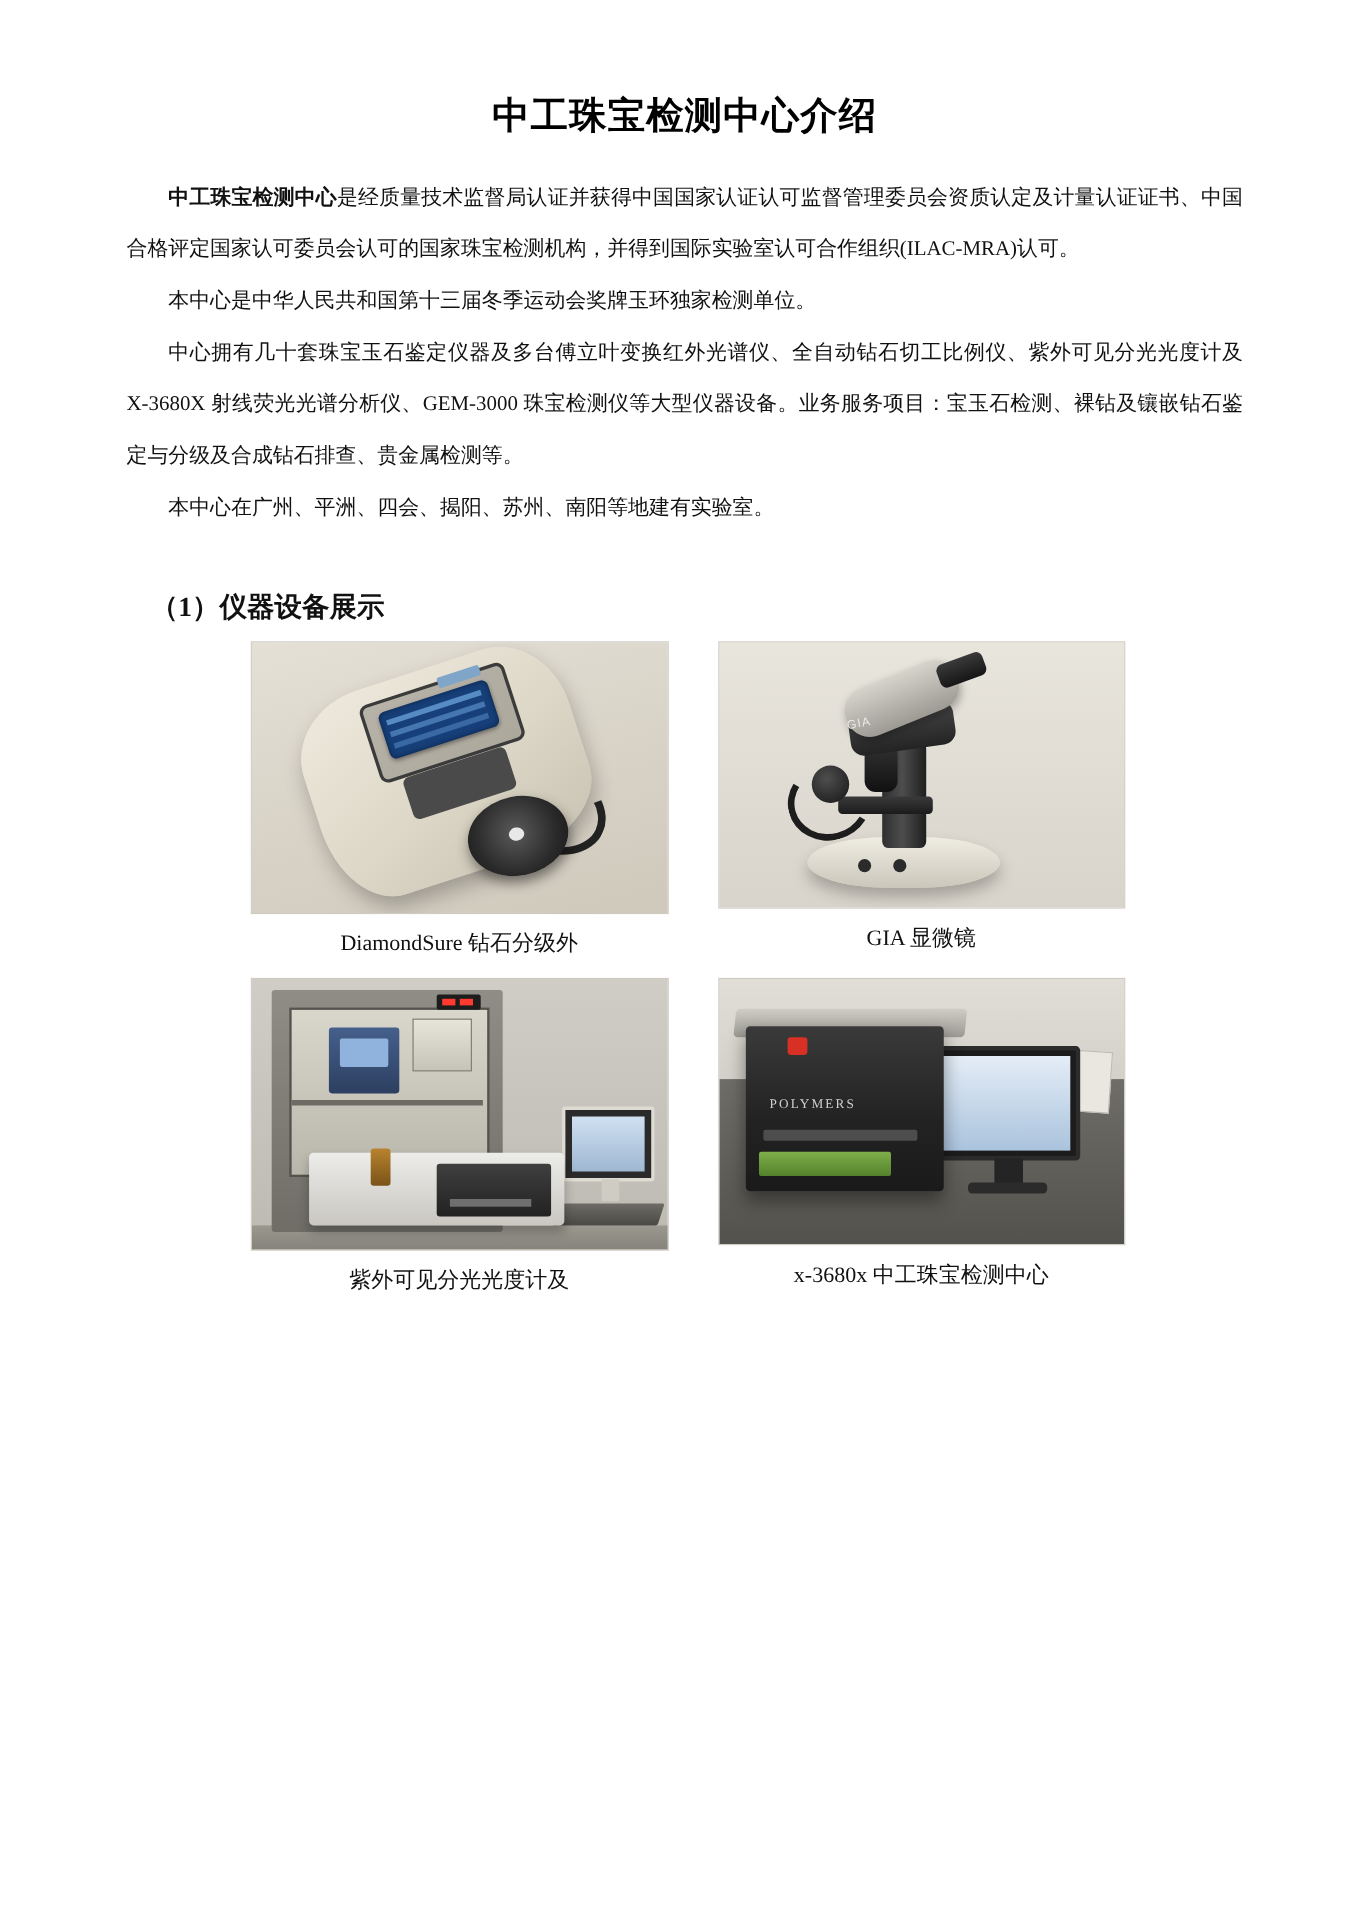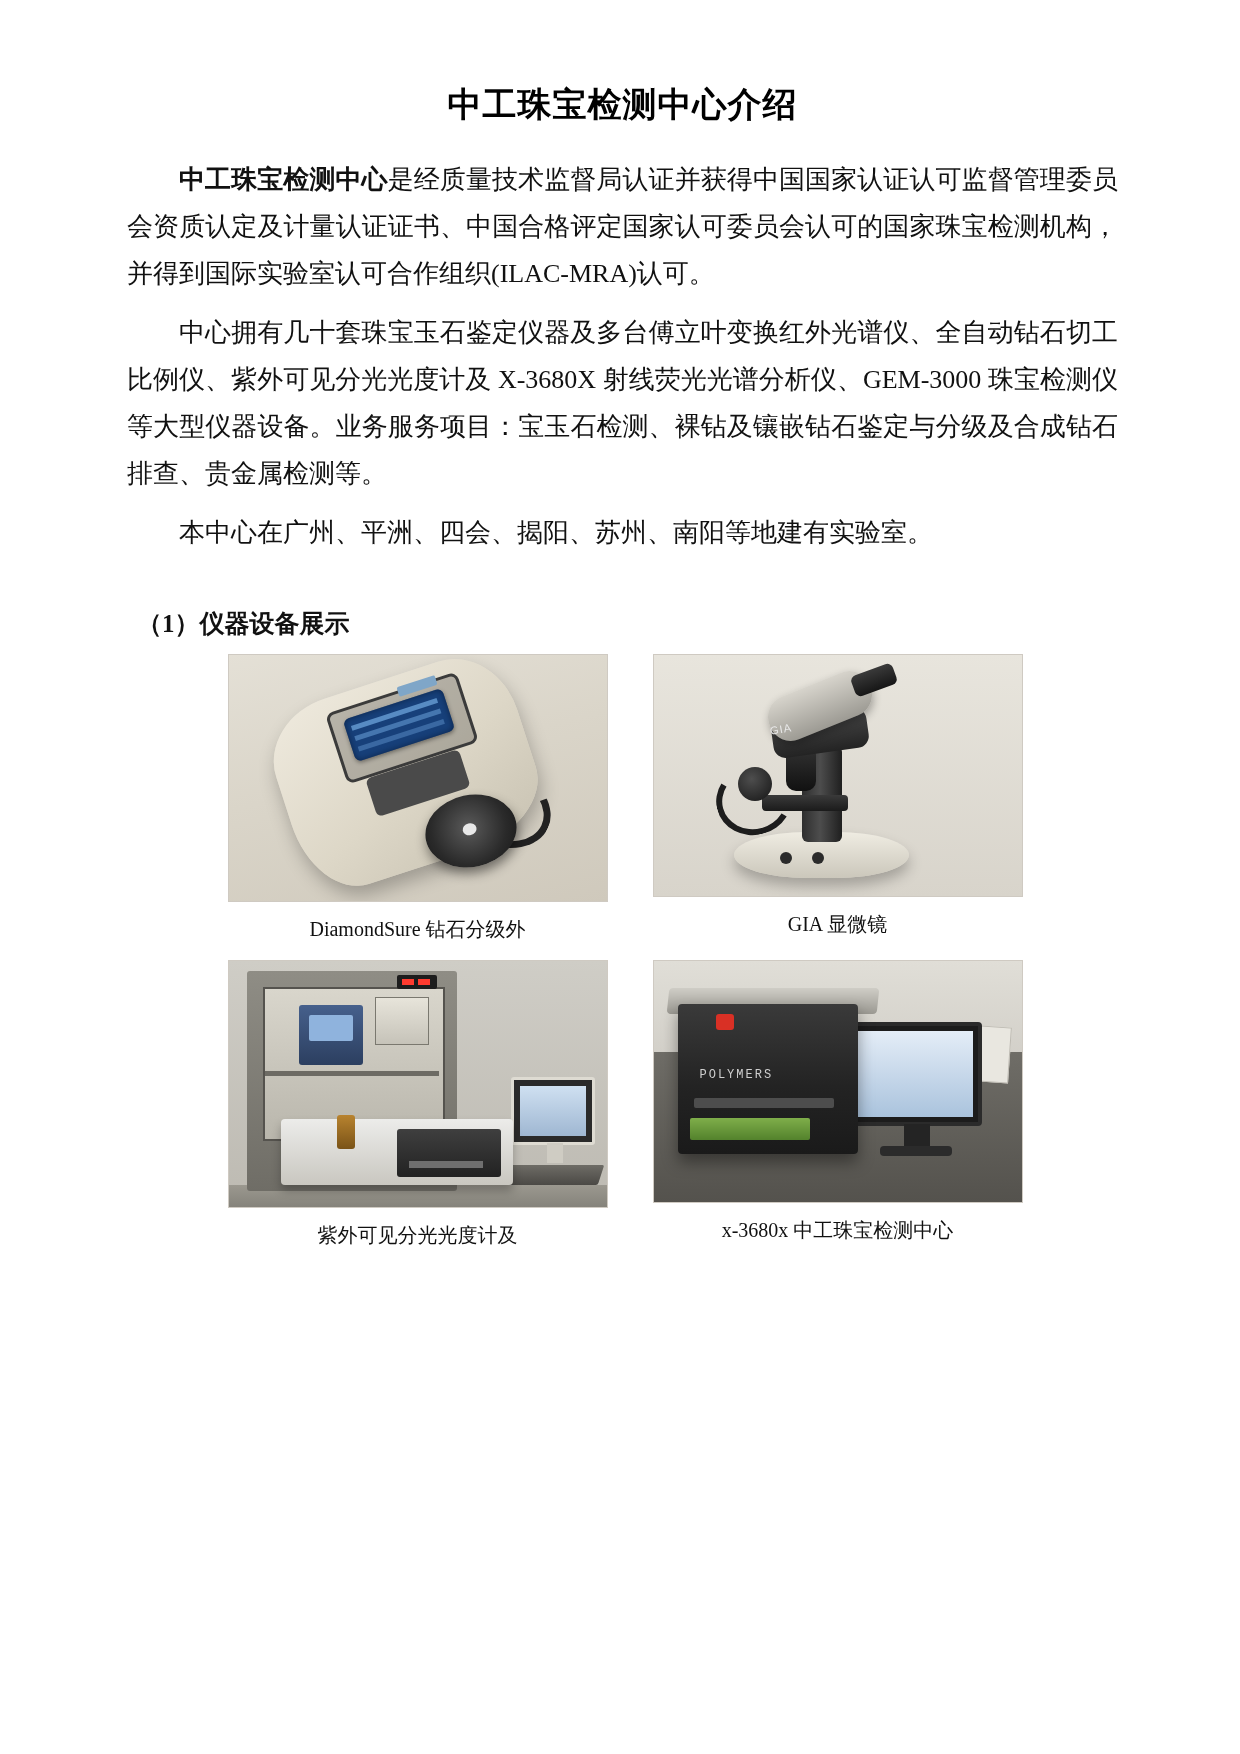--- a/index.html
+++ b/index.html
@@ -25,26 +25,26 @@
   .doc-title {
     text-align: center;
     font-family: "DejaVu Sans", sans-serif;
     font-weight: bold;
     font-size: 34px;
     letter-spacing: 1px;
     margin: 22px 0 28px 0;
     color: #000;
   }
   .para {
-    font-size: 26px;
+    font-size: 19px;
     line-height: 47px;
     text-align: justify;
     text-justify: inter-ideograph;
     text-indent: 2em;
-    margin: 12px;
+    margin: 0;
     color: #111;
   }
   .para .lead {
     font-family: "DejaVu Sans", sans-serif;
     font-weight: bold;
   }
   .section-head {
     font-size: 25px;
     line-height: 40px;
     margin: 48px 0 10px 22px;
@@ -367,21 +367,21 @@
   }
   .p4 .green {
     position:absolute; left:36px; bottom:62px;
     width: 120px; height: 22px;
     background: linear-gradient(180deg,#7fae4a,#53822c);
     border-radius:2px;
   }
   .p4 .brand {
     position:absolute; left:46px; bottom:120px;
     font-size: 12px; letter-spacing:2px; color:#cfcfcf;
-    font-family:Liberation Mono, monospace;
+    font-family:Liberation Serif, serif;
   }
   .p4 .monitor {
     position:absolute; right: 40px; bottom: 76px;
     width: 132px; height: 96px;
     background:#1c1c1c; border-radius:4px;
     border:4px solid #2b2b2b;
   }
   .p4 .monitor:after{
     content:""; position:absolute; left:5px; top:5px; right:5px; bottom:5px;
     background: linear-gradient(180deg,#e4edf7,#aac3dd);
@@ -403,20 +403,21 @@
 </style>
 </head>
 <body>
 
 <div class="page">
 
   <h1 class="doc-title">中工珠宝检测中心介绍</h1>
 
   <p class="para"><span class="lead">中工珠宝检测中心</span><span>是经质量技术监督局认证并获得中国国家认证认可监督管理委员会资质认定及计量认证证书、中国合格评定国家认可委员会认可的国家珠宝检测机构，并得到国际实验室认可合作组织(ILAC-MRA)认可。</span></p>
 
+  <p class="para">本中心是中华人民共和国第十三届冬季运动会奖牌玉环独家检测单位。</p>
 
 
   <p class="para">中心拥有几十套珠宝玉石鉴定仪器及多台傅立叶变换红外光谱仪、全自动钻石切工比例仪、紫外可见分光光度计及 X‑3680X 射线荧光光谱分析仪、GEM-3000 珠宝检测仪等大型仪器设备。业务服务项目：宝玉石检测、裸钻及镶嵌钻石鉴定与分级及合成钻石排查、贵金属检测等。</p>
 
   <p class="para">本中心在广州、平洲、四会、揭阳、苏州、南阳等地建有实验室。</p>
 
   <h2 class="section-head">（1）仪器设备展示</h2>
 
   <div class="gallery">
     <div class="grid">

